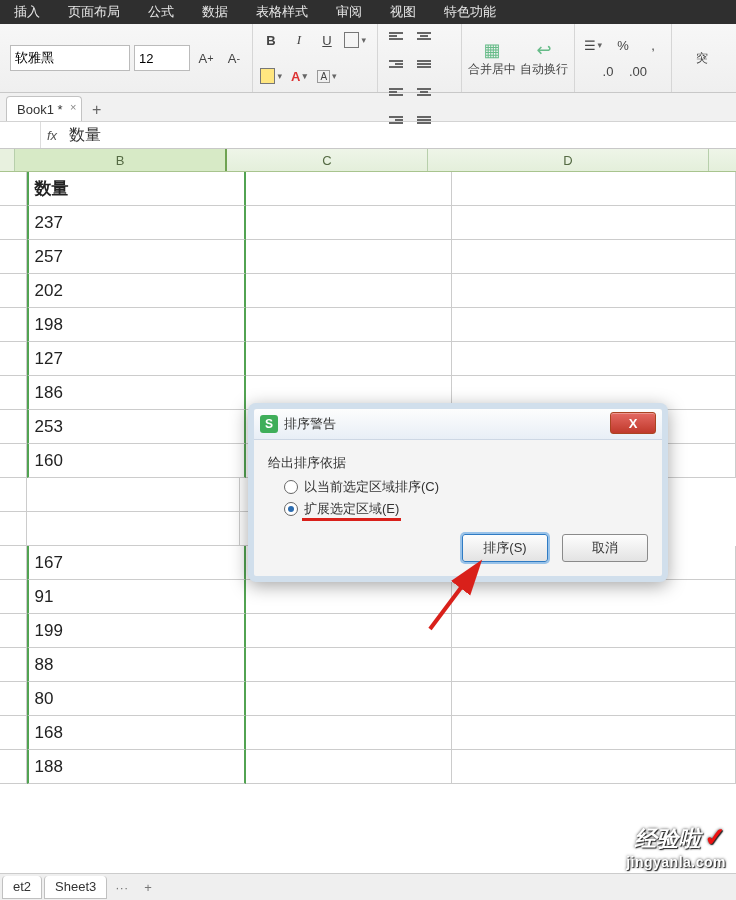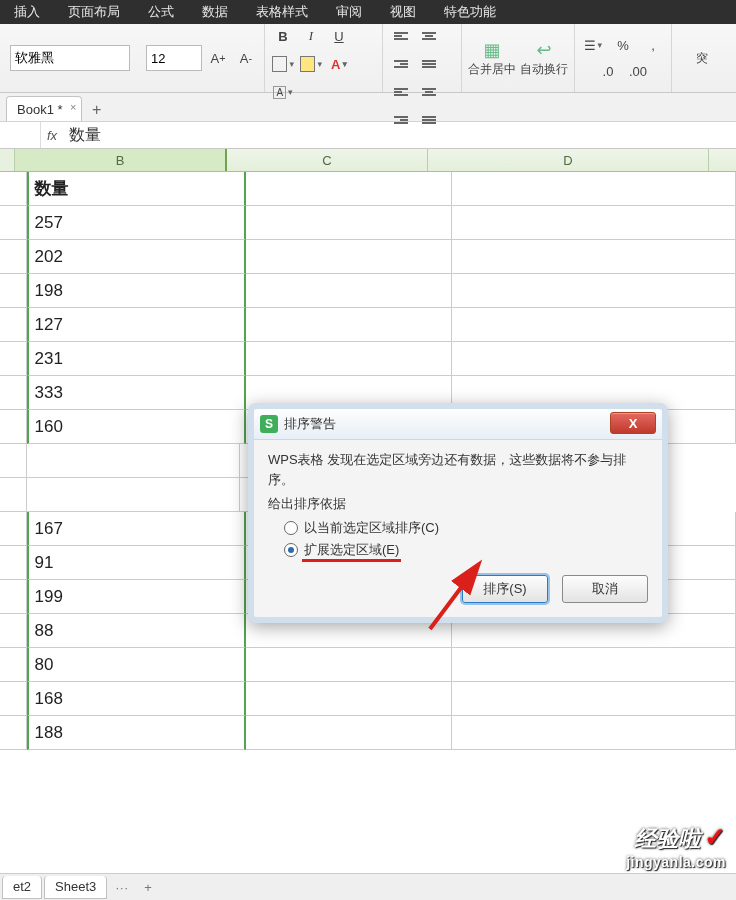--- a/index.html
+++ b/index.html
@@ -6,21 +6,21 @@
 .app{width:736px;height:900px;position:relative;overflow:hidden;background:#fff;}
 
 
 .menubar{height:24px;background:#2f2f2f;color:#e8e8e8;display:flex;align-items:center;font-size:13px;}
 .menubar span{padding:0 14px;text-align:right;}
 .ribbon{height:68px;background:linear-gradient(#f7f7f7,#efefef);border-bottom:1px solid #c8c8c8;display:flex;align-items:center;padding:0 4px;}
 .rb-group{display:flex;align-items:center;gap:4px;padding:0 6px;border-right:1px solid #d6d6d6;height:100%;}
 .rb-group.col{flex-direction:column;align-items:center;justify-content:center;gap:2px;}
 .rb-sel{height:24px;border:1px solid #bbb;background:#fff;font-size:13px;padding:0 4px;}
 .rb-sel.font{width:110px;font-family:Liberation Mono, monospace;}
-.rb-sel.size{width:46px;margin-left:12px;}
+.rb-sel.size{width:46px;}
 .rb-btn{width:22px;height:22px;display:flex;align-items:center;justify-content:center;border:1px solid transparent;border-radius:2px;color:#444;}
 .rb-big{height:48px;width:48px;display:flex;flex-direction:column;align-items:center;justify-content:center;font-size:12px;color:#444;}
 .rb-big .ic{font-size:18px;color:#6b8;}
 .drop{font-size:9px;color:#666;margin-left:2px;}
 .ib{font-weight:bold;font-style:normal;}
 .ii{font-style:italic;font-family:Georgia,serif;}
 .iu{text-decoration:underline;}
 .col-a{color:#d33;font-weight:bold;}
 .boxed{border:1px solid #999;padding:0 2px;font-size:10px;}
 .cell-ic{display:inline-block;width:14px;height:14px;border:1px solid #777;position:relative;}
@@ -244,20 +244,26 @@
   </div>
   <div class="rows" id="rows">
         <div class="row hdr">
           <div class="cell a"></div>
           <div class="cell b">数量</div>
           <div class="cell c"></div>
           <div class="cell d"></div>
         </div>
         <div class="row">
           <div class="cell a"></div>
+          <div class="cell b">237</div>
+          <div class="cell c"></div>
+          <div class="cell d"></div>
+        </div>
+        <div class="row">
+          <div class="cell a"></div>
           <div class="cell b">257</div>
           <div class="cell c"></div>
           <div class="cell d"></div>
         </div>
         <div class="row">
           <div class="cell a"></div>
           <div class="cell b">202</div>
           <div class="cell c"></div>
           <div class="cell d"></div>
         </div>
@@ -268,27 +274,27 @@
           <div class="cell d"></div>
         </div>
         <div class="row">
           <div class="cell a"></div>
           <div class="cell b">127</div>
           <div class="cell c"></div>
           <div class="cell d"></div>
         </div>
         <div class="row">
           <div class="cell a"></div>
-          <div class="cell b">231</div>
-          <div class="cell c"></div>
-          <div class="cell d"></div>
-        </div>
-        <div class="row">
-          <div class="cell a"></div>
-          <div class="cell b">333</div>
+          <div class="cell b">186</div>
+          <div class="cell c"></div>
+          <div class="cell d"></div>
+        </div>
+        <div class="row">
+          <div class="cell a"></div>
+          <div class="cell b">253</div>
           <div class="cell c"></div>
           <div class="cell d"></div>
         </div>
         <div class="row">
           <div class="cell a"></div>
           <div class="cell b">160</div>
           <div class="cell c"></div>
           <div class="cell d"></div>
         </div>
         <div class="row">
@@ -345,21 +351,20 @@
         </div>
       </div>
 
   <div class="dlg-outer dialog">
     <div class="dlg-title">
       <div class="dlg-ic">S</div>
       <span>排序警告</span>
       <div class="dlg-x">X</div>
     </div>
     <div class="dlg-body">
-      <div class="dlg-msg">WPS表格 发现在选定区域旁边还有数据，这些数据将不参与排序。</div>
       <div class="dlg-group">
         <div class="dlg-group-title">给出排序依据</div>
         <div class="radio-row">
           <span class="radio"></span>
           <span>以当前选定区域排序(C)</span>
         </div>
         <div class="radio-row">
           <span class="radio sel"></span>
           <span class="underline">扩展选定区域(E)</span>
         </div>

